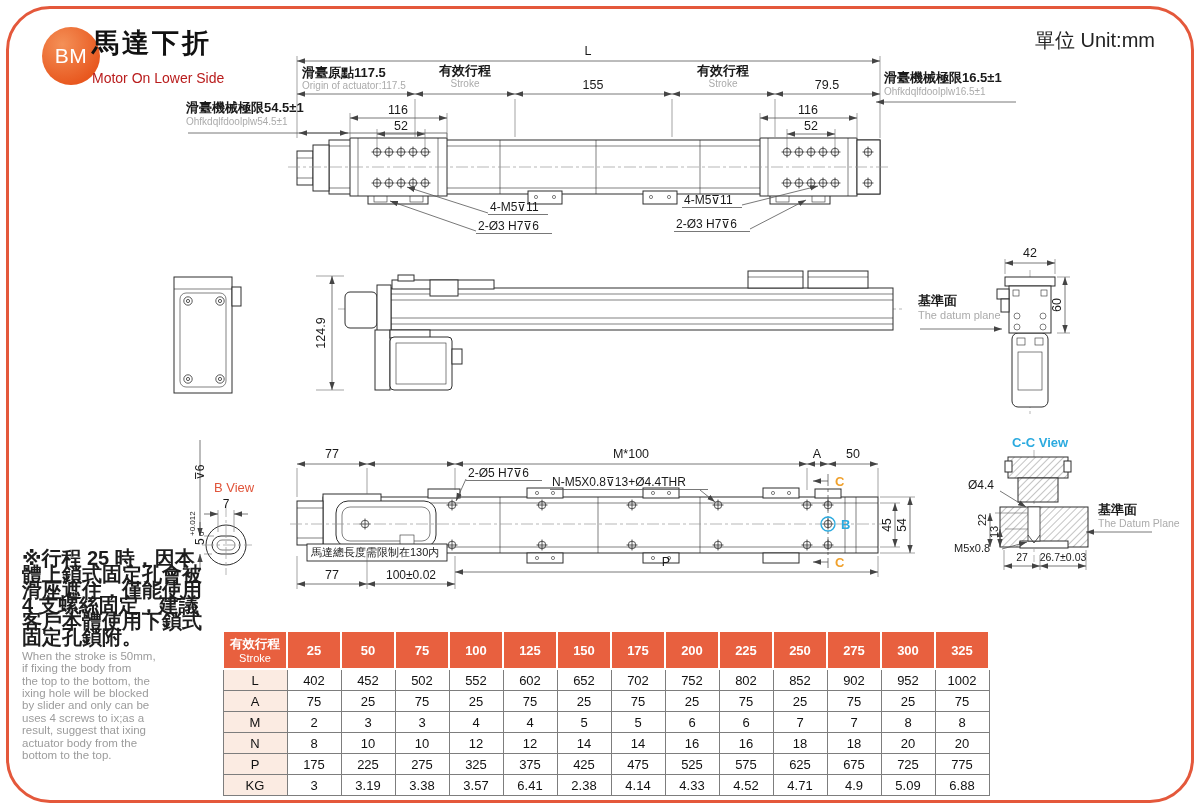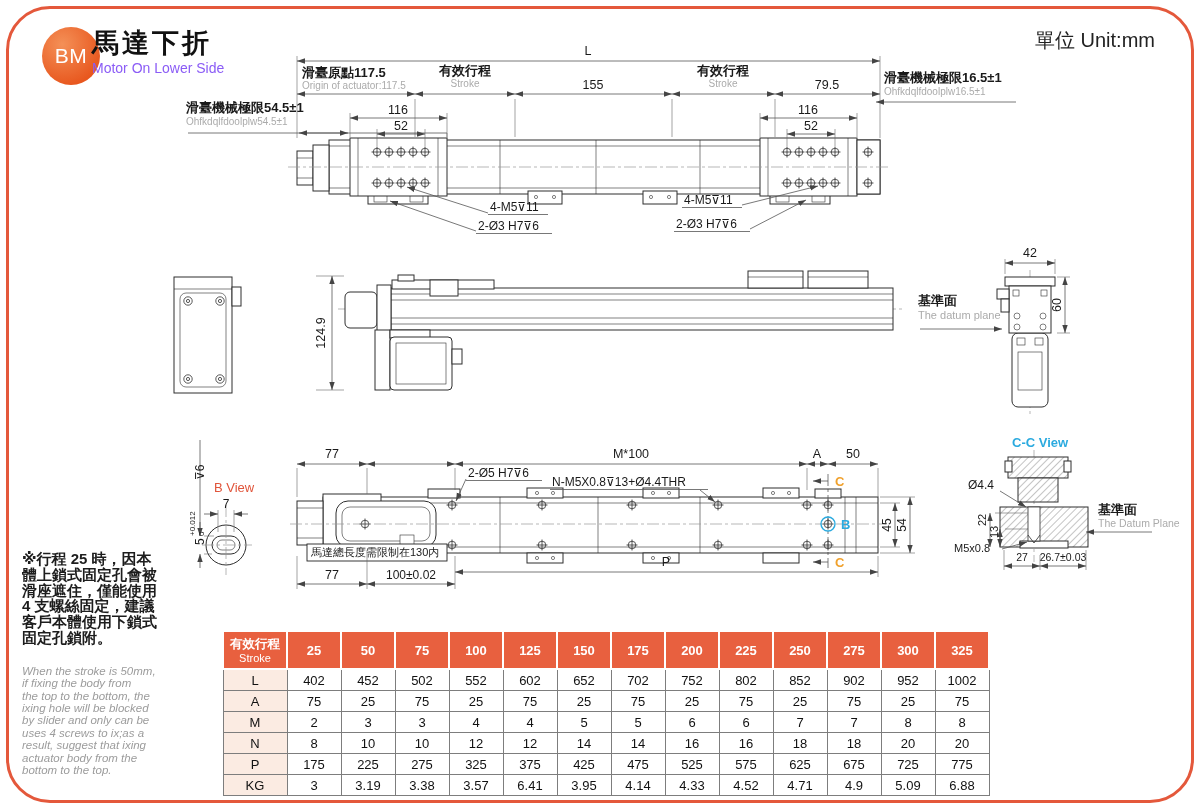--- a/index.html
+++ b/index.html
@@ -20,25 +20,25 @@
   .dim{stroke:#555;stroke-width:.8;fill:none;}
   .ext{stroke:#666;stroke-width:.6;fill:none;}
   .cl{stroke:#999;stroke-width:.7;fill:none;stroke-dasharray:12 3 3 3;}
   .thin{stroke-width:.6;}
   .logo{position:absolute;left:42px;top:27px;width:58px;height:58px;border-radius:50%;
         background:radial-gradient(circle at 35% 30%, #F49057, #E8571E 75%);
         color:#fff;display:flex;align-items:center;justify-content:center;
         font-weight:normal;font-size:21px;letter-spacing:.5px;}
   .titleblock{position:absolute;left:92px;top:28px;}
   .t-zh{font-size:27px;font-weight:600;color:#111;letter-spacing:3px;line-height:30px;}
-  .t-en{font-size:14px;color:#8b5cf6;margin-top:2px;}
+  .t-en{font-size:14px;color:#b91c1c;margin-top:12px;}
   .unit{position:absolute;left:1035px;top:27px;font-size:20px;color:#222;}
   .note{position:absolute;left:22px;top:551px;width:208px;}
-  .note-zh{font-size:15px;line-height:15.8px;color:#1d1d1d;font-weight:600;white-space:pre-line;}
-  .note-en{font-size:11.5px;line-height:12.4px;color:#9c9c9c;white-space:pre-line;margin-top:19px;font-style:italic;}
+  .note-zh{font-size:20px;line-height:15.8px;color:#1d1d1d;font-weight:600;white-space:pre-line;}
+  .note-en{font-size:11.5px;line-height:12.4px;color:#9c9c9c;white-space:pre-line;margin-top:4px;}
   table.stroke{position:absolute;left:222px;top:630px;border-collapse:collapse;table-layout:fixed;}
   table.stroke th{background:#E8603F;color:#fff;font-size:13px;font-weight:bold;border:2px solid #fff;
         height:36px;width:52px;padding:0;text-align:center;}
   table.stroke th.corner{width:62px;}
   table.stroke th.corner .c1{font-size:12.5px;}
   table.stroke .st-en{font-size:11px;font-weight:normal;margin-top:-1px;}
   table.stroke td{border:1px solid #7d7d7d;font-size:13px;text-align:center;height:20px;
         padding:0;width:52px;color:#111;background:#fff;}
   table.stroke td.rl{background:#FBEBE2;width:62px;}
 </style>
@@ -556,21 +556,21 @@
         <td>725</td>
         <td>775</td>
       </tr>
       <tr>
         <td class="rl">KG</td>
         <td>3</td>
         <td>3.19</td>
         <td>3.38</td>
         <td>3.57</td>
         <td>6.41</td>
-        <td>3.95</td>
+        <td>2.38</td>
         <td>4.14</td>
         <td>4.33</td>
         <td>4.52</td>
         <td>4.71</td>
         <td>4.9</td>
         <td>5.09</td>
         <td>6.88</td>
       </tr>
     </tbody>
   </table>

